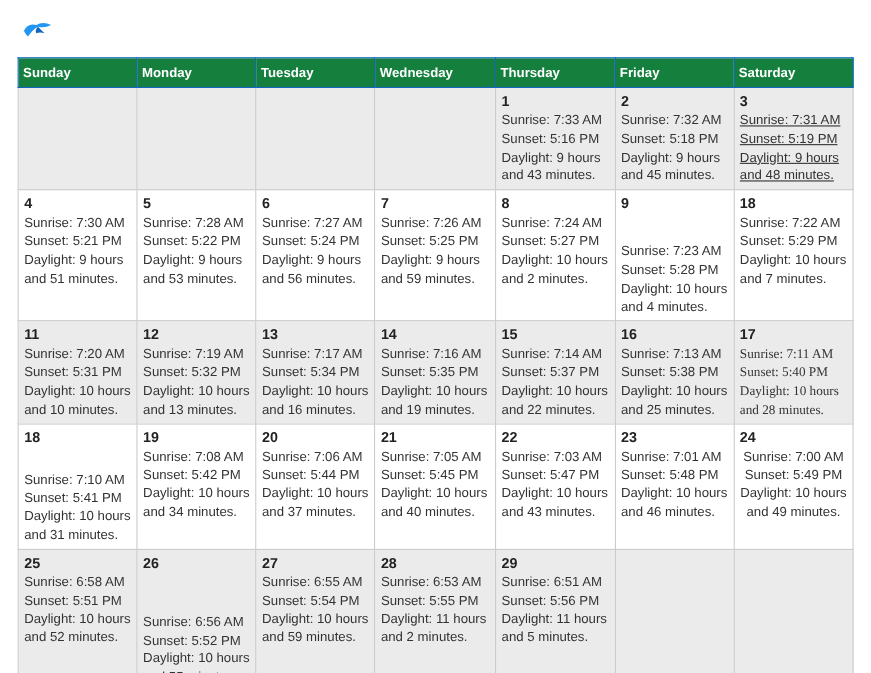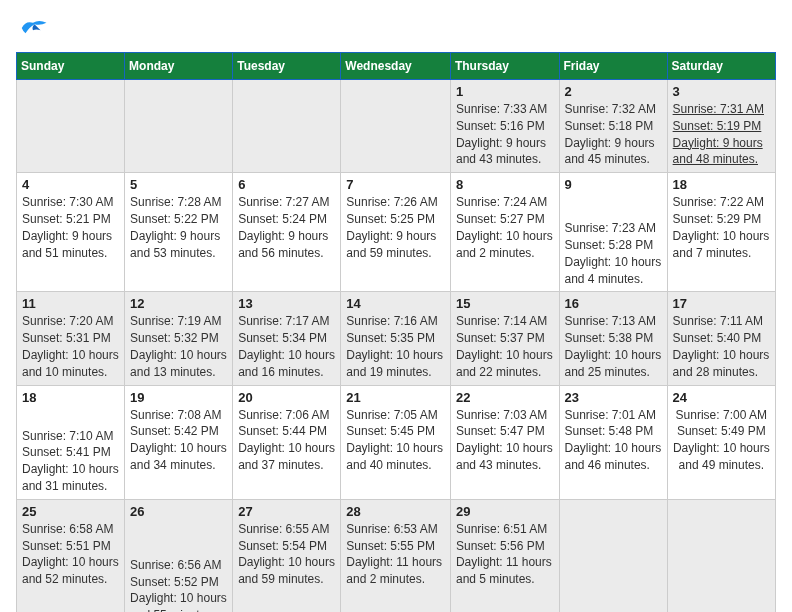--- a/index.html
+++ b/index.html
@@ -243,21 +243,21 @@
         </td>
         <td>
           <div class="day-num">16</div>
           <div class="day-info" style="white-space: pre-line;">Sunrise: 7:13 AM
 Sunset: 5:38 PM
 Daylight: 10 hours
 and 25 minutes.</div>
         </td>
         <td>
           <div class="day-num">17</div>
-          <div class="day-info" style="white-space: pre-line;">Sunrise: 7:11 AM
+          <div class="day-info" style="white-space: pre-line; font-family: Liberation Serif, serif;">Sunrise: 7:11 AM
 Sunset: 5:40 PM
 Daylight: 10 hours
 and 28 minutes.</div>
         </td>
       </tr>
       <tr>
         <td>
           <div class="day-num">18</div>
           <div class="day-info" style="white-space: pre-line; margin-top: 23px;">Sunrise: 7:10 AM
 Sunset: 5:41 PM

